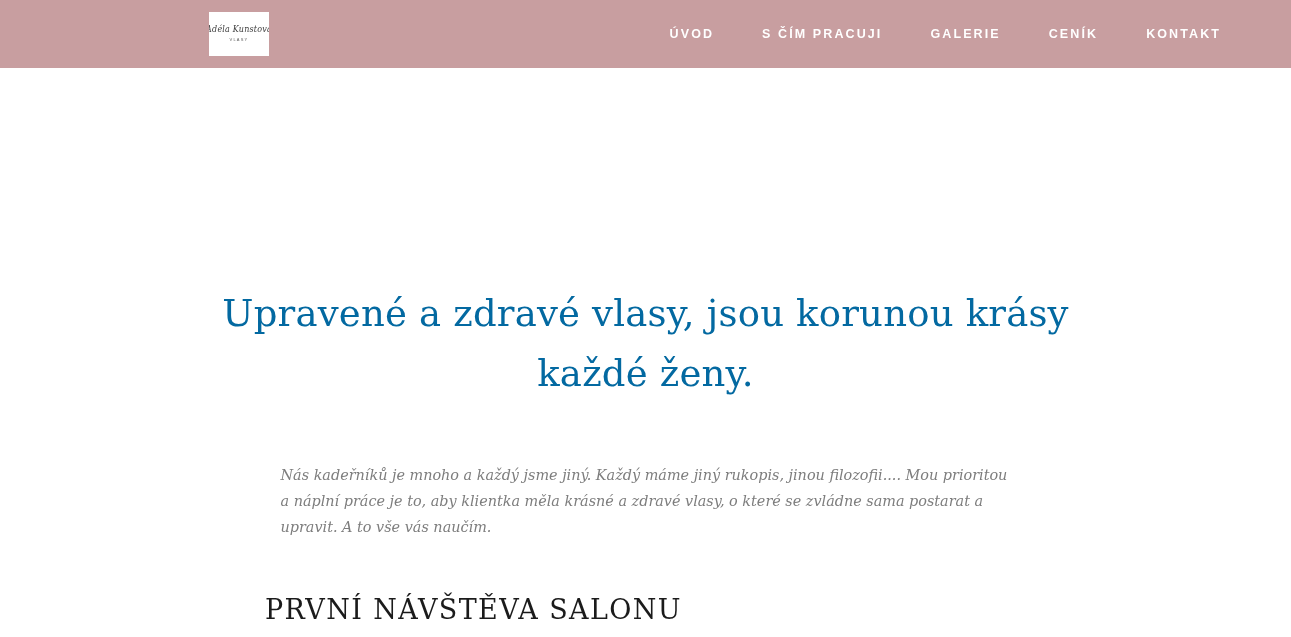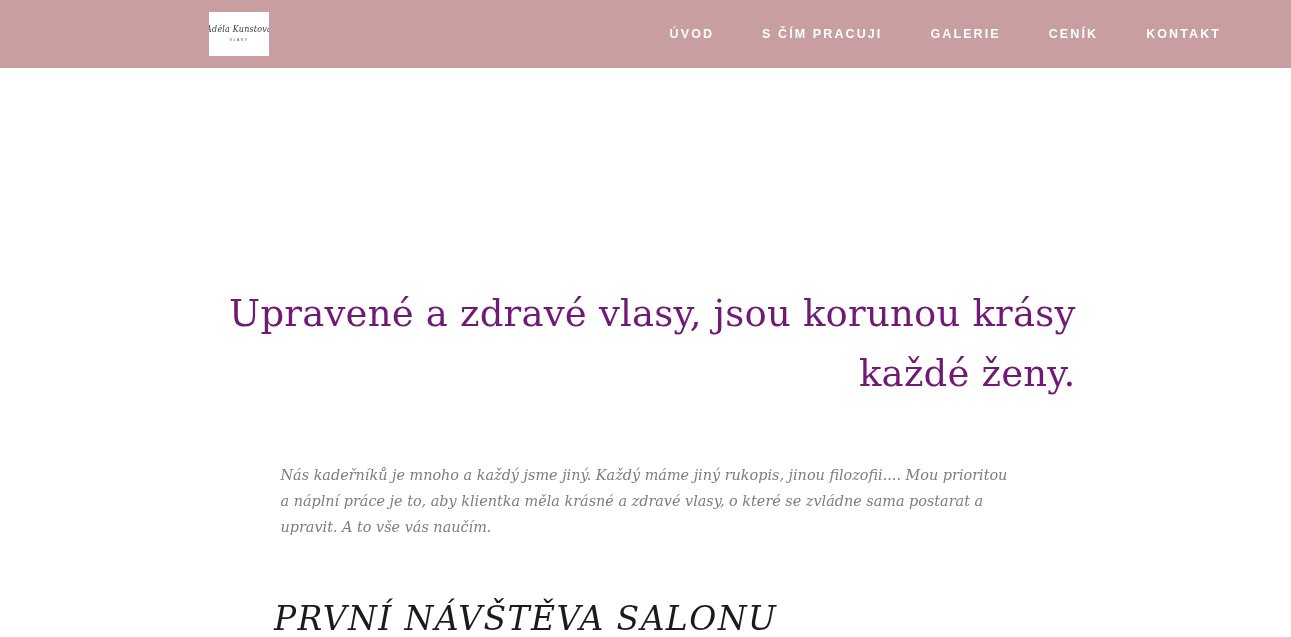--- a/index.html
+++ b/index.html
@@ -96,25 +96,25 @@
     height: 569px;
     background: #ffffff;
   }
 
   .hero-title {
     position: absolute;
     top: 204px;
     left: 50%;
     transform: translateX(-50%);
     width: 860px;
-    text-align: right;
+    text-align: center;
     font-family: "DejaVu Serif", serif;
     font-size: 37px;
     line-height: 1.62;
-    color: #701a75;
+    color: #0369a1;
     font-weight: 400;
     letter-spacing: 0.2px;
     margin-top: 12px;
   }
 
   .hero-sub {
     position: absolute;
     top: 381px;
     left: 50%;
     transform: translateX(-50%);
@@ -123,27 +123,26 @@
     font-family: "DejaVu Serif", serif;
     font-style: italic;
     font-size: 14.4px;
     line-height: 1.78;
     color: #7d7d7d;
   }
 
   .section-heading {
     position: absolute;
     top: 504px;
-    left: 274px;
+    left: 265px;
     font-family: "DejaVu Serif", serif;
-    font-size: 33px;
+    font-size: 27px;
     letter-spacing: 1.4px;
     color: #1b1b1b;
     font-weight: 400;
-    font-style: italic;
   }
 
   .section-paragraph {
     position: absolute;
     top: 552px;
     left: 265px;
     width: 760px;
     font-family: "DejaVu Serif", serif;
     font-size: 15.6px;
     line-height: 1.75;

